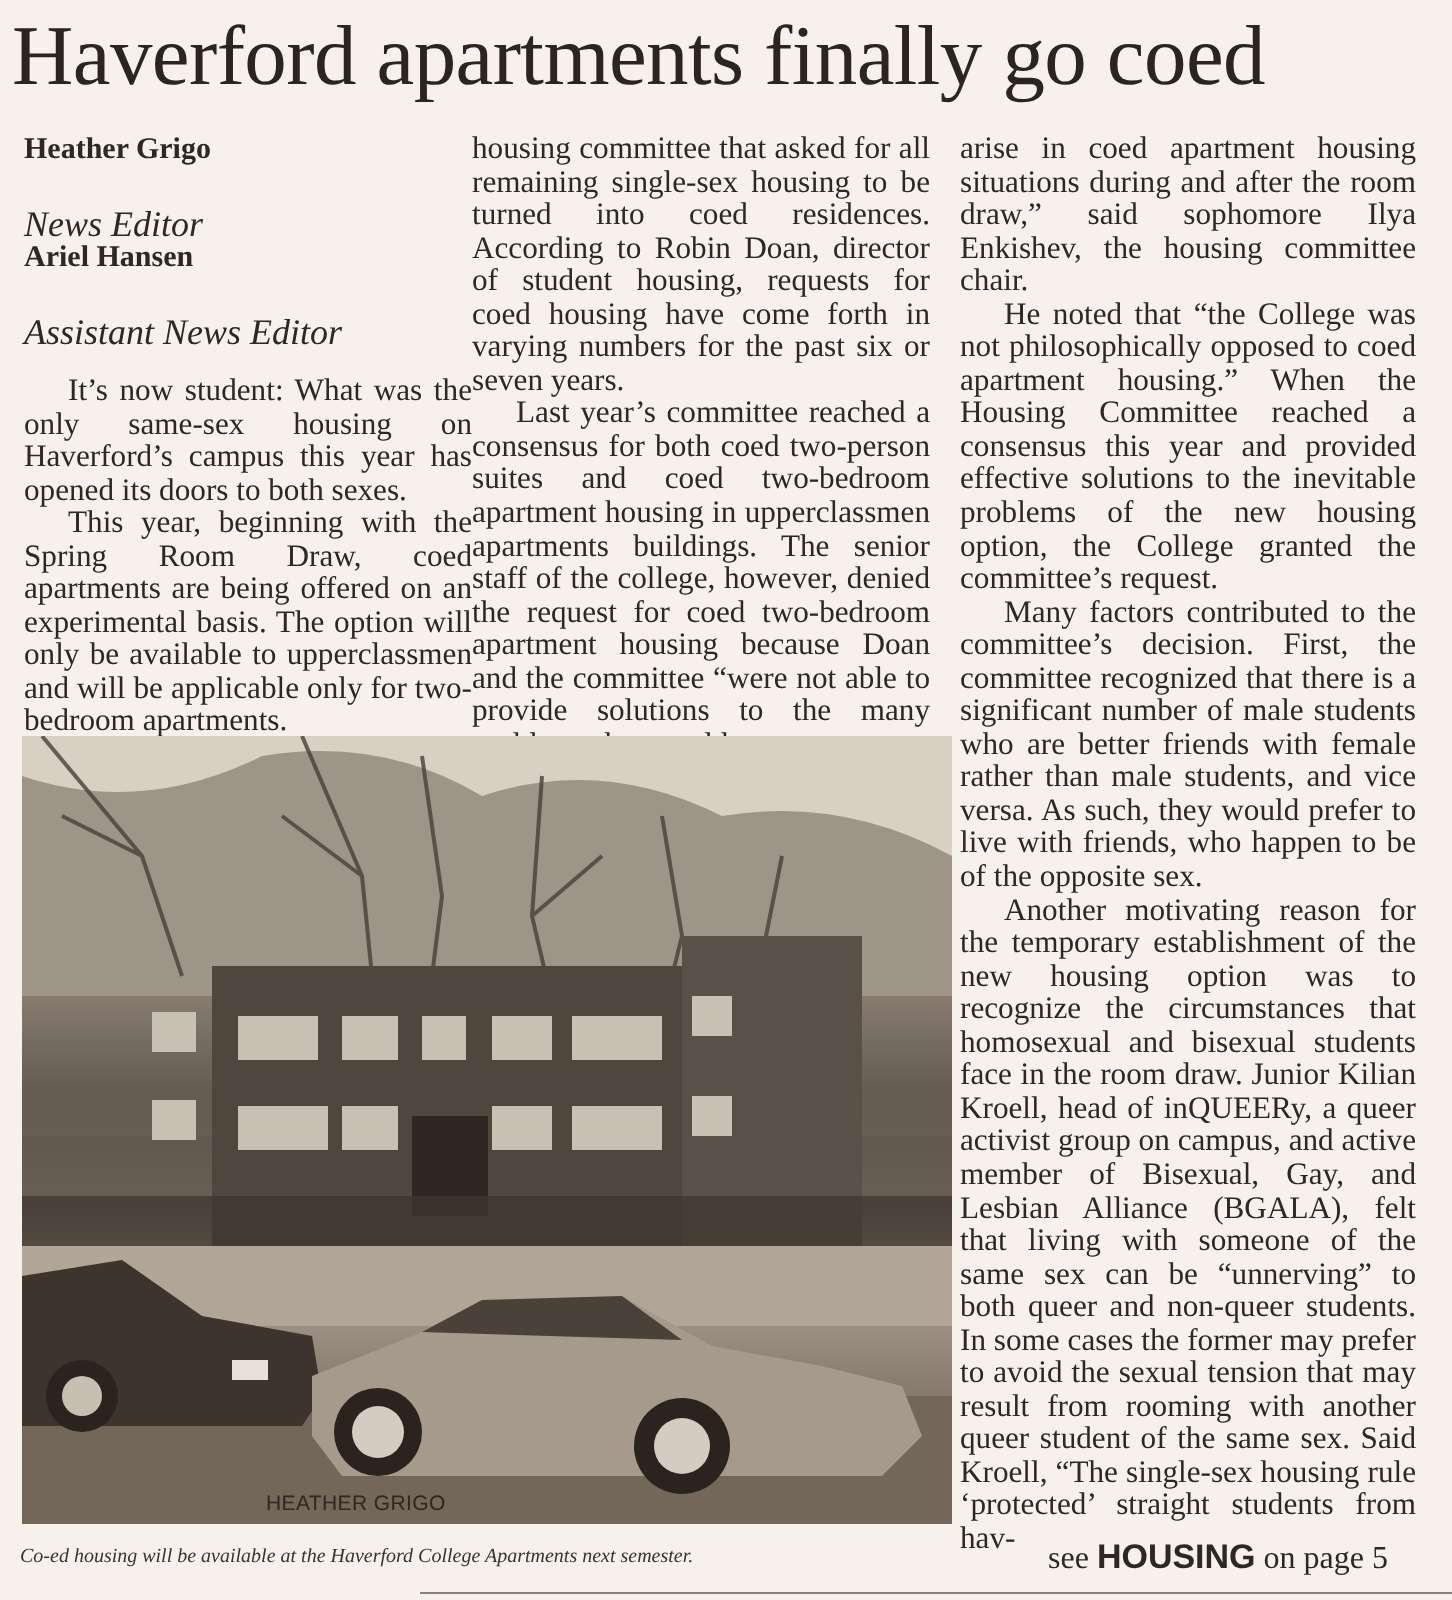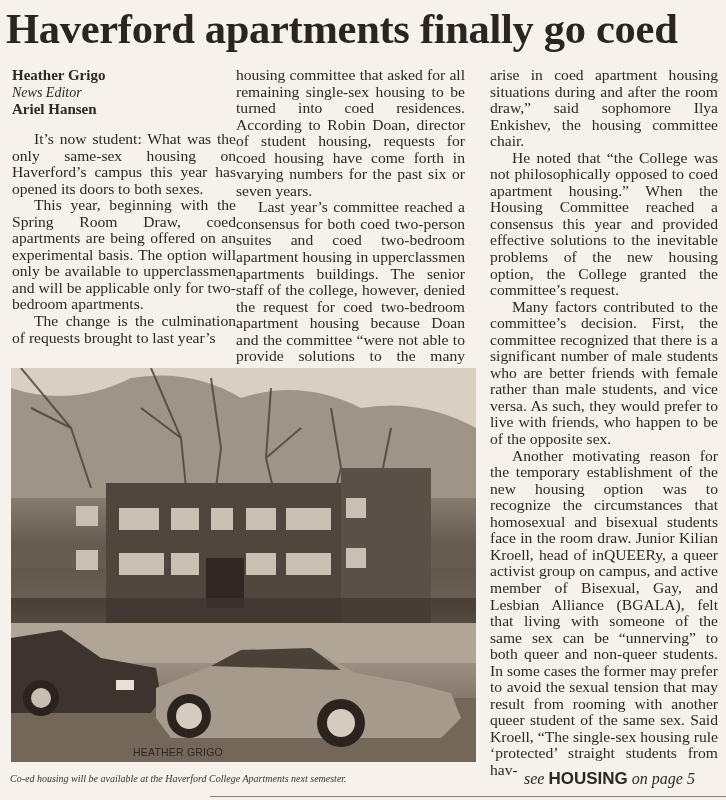--- a/index.html
+++ b/index.html
@@ -6,75 +6,76 @@
     body {
       width: 726px; height: 800px; overflow: hidden;
       background: #f6f1ea;
       color: #2e2722;
       font-family: "Liberation Serif", "DejaVu Serif", serif;
       position: relative;
     }
     .headline {
       position: absolute; left: 6px; top: 4px; width: 716px;
       font-size: 42.5px; line-height: 50px; letter-spacing: -0.3px;
-      font-weight: bold; margin: 0; color: #2b2420;
+      font-weight: normal; margin: 0; color: #2b2420;
       white-space: nowrap;
     }
     .col {
       position: absolute; top: 67px;
       font-size: 15.6px; line-height: 16.55px;
       text-align: justify;
     }
     .col p { margin: 0; text-indent: 22px; }
     .col p.noindent { text-indent: 0; }
     .c1 { left: 12px; width: 224px; }
     .c2 { left: 236px; width: 229px; }
-    .c3 { left: 490px; width: 228px; }
+    .c3 { left: 480px; width: 228px; }
     .byline-name { font-weight: bold; font-size: 15px; line-height: 17px; }
-    .byline-title { font-style: italic; font-size: 14px; line-height: 17px; }
+    .byline-title { font-style: italic; font-size: 18px; line-height: 17px; margin-top: 20px; }
     .bylines { margin-bottom: 13px; }
     .photo {
       position: absolute; left: 11px; top: 368px; width: 465px; height: 394px;
       background: linear-gradient(180deg, #d8cfc3 0%, #b9ad9f 30%, #5d534a 45%, #6a5f55 60%, #a79c8f 70%, #817669 85%, #6b6157 100%);
       overflow: hidden;
     }
     .photo svg { position: absolute; left: 0; top: 0; }
     .photo-credit {
       position: absolute; left: 122px; top: 378px;
       font-family: "Liberation Sans", "DejaVu Sans", sans-serif;
       font-size: 10.5px; color: #2e2722; letter-spacing: 0.2px;
     }
     .caption {
       position: absolute; left: 10px; top: 773px; width: 470px;
       font-style: italic; font-size: 10px; color: #3a322c; white-space: nowrap;
     }
     .jump {
       position: absolute; left: 524px; top: 769px;
       font-size: 16px; color: #2e2722; white-space: nowrap;
     }
-    .jump .italic { font-style: italic; }
+    .jump .italic { }
     .jump .bold {
       font-family: "Liberation Sans", "DejaVu Sans", sans-serif;
       font-weight: bold; font-size: 17px;
     }
     .rule {
       position: absolute; left: 210px; top: 796px; width: 516px; height: 1px;
       background: #8a8078;
     }
   </style>
 </head>
 <body>
 
 <h1 class="headline">Haverford apartments finally go coed</h1>
 
 <div class="col c1">
   <div class="bylines">
     <div class="byline-name">Heather Grigo</div>
     <div class="byline-title">News Editor</div>
     <div class="byline-name">Ariel Hansen</div>
+    <div class="byline-title">Assistant News Editor</div>
   </div>
   <p>It’s now student: What was the only same-sex housing on Haverford’s campus this year has opened its doors to both sexes.</p>
   <p>This year, beginning with the Spring Room Draw, coed apartments are being offered on an experimental basis. The option will only be available to upperclassmen and will be applicable only for two-bedroom apartments.</p>
   <p>The change is the culmination of requests brought to last year’s</p>
 </div>
 
 <div class="col c2">
   <p class="noindent">housing committee that asked for all remaining single-sex housing to be turned into coed residences. According to Robin Doan, director of student housing, requests for coed housing have come forth in varying numbers for the past six or seven years.</p>
   <p>Last year’s committee reached a consensus for both coed two-person suites and coed two-bedroom apartment housing in upperclassmen apartments buildings. The senior staff of the college, however, denied the request for coed two-bedroom apartment housing because Doan and the committee “were not able to provide solutions to the many problems that would</p>
 </div>

